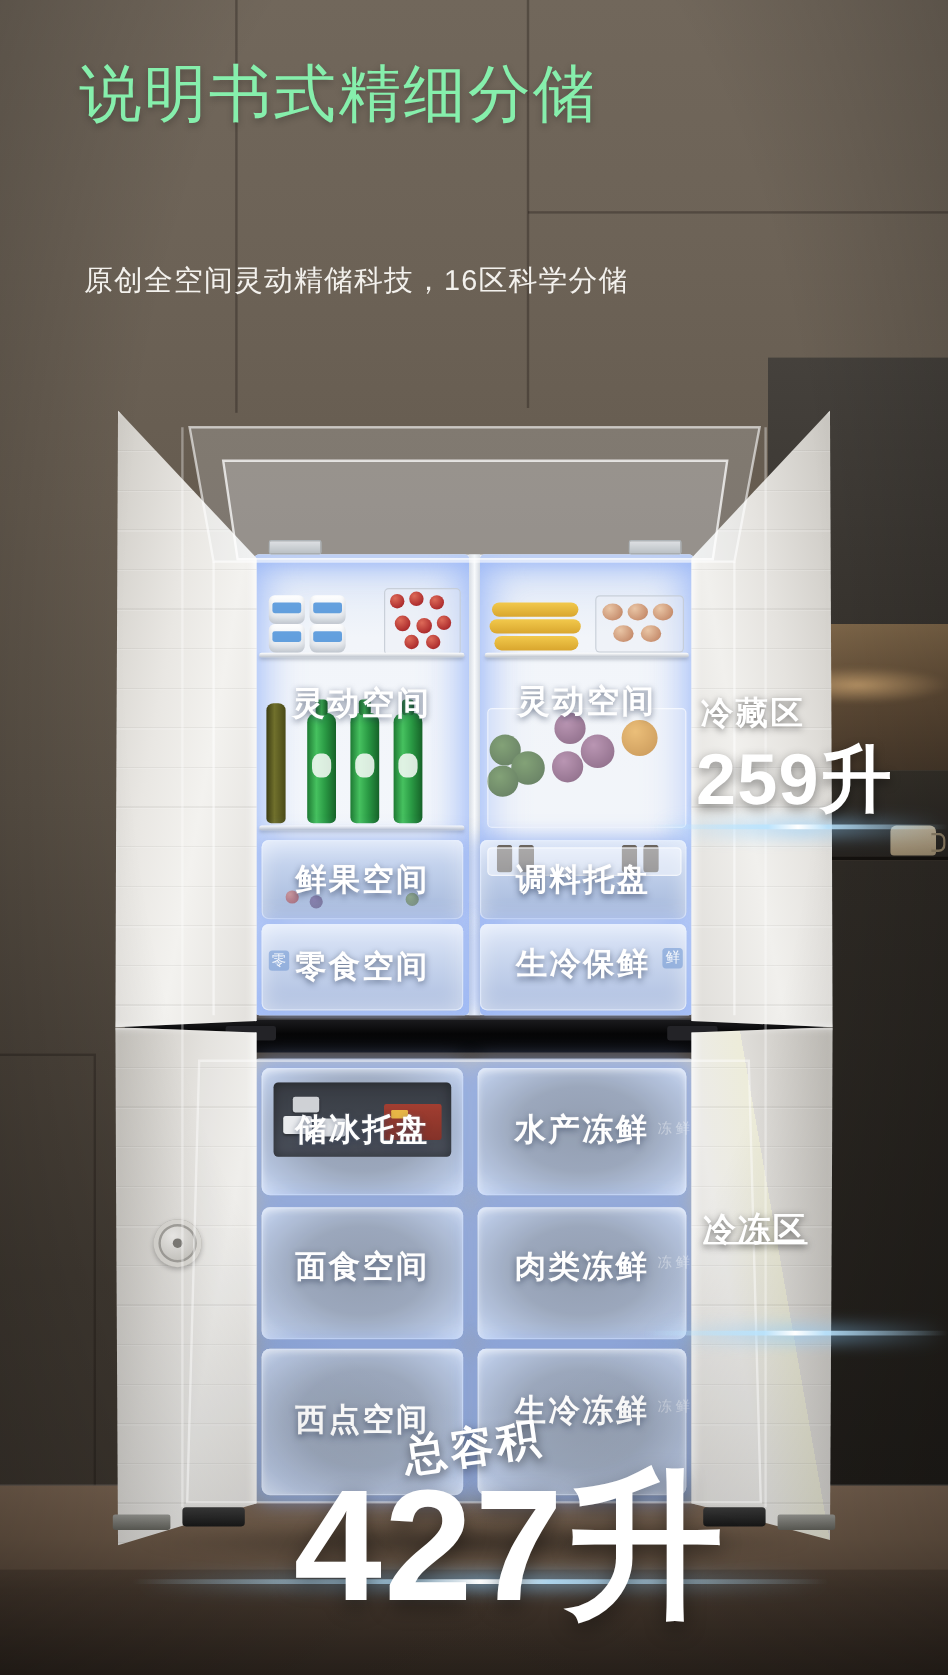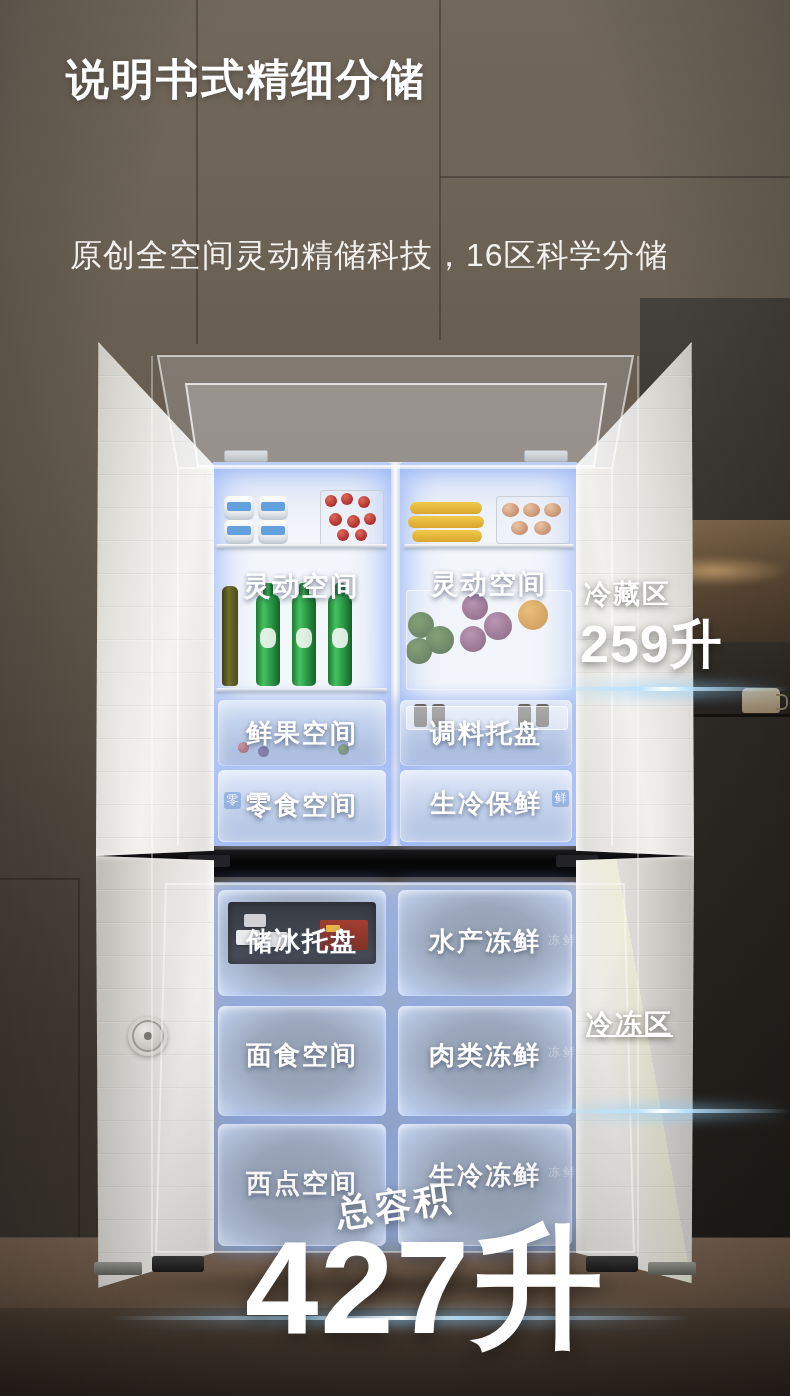--- a/index.html
+++ b/index.html
@@ -96,25 +96,25 @@
   .pop-box{position:absolute;background:linear-gradient(180deg,#9c3123,#7c241a);border-radius:2px;}
   .pop-box i{position:absolute;left:6px;top:5px;width:14px;height:7px;background:#e8b23a;border-radius:1px;}
 
   
   .clabel{position:absolute;text-align:center;font-size:26px;font-weight:800;color:#fff;letter-spacing:2px;z-index:16;
     text-shadow:0 2px 5px rgba(25,40,70,.6),0 0 2px rgba(255,255,255,.25);}
   .clabel.big{font-size:27px;}
   .badge{position:absolute;width:17px;height:17px;line-height:17px;text-align:center;font-size:12px;color:rgba(255,255,255,.9);
     background:rgba(110,150,210,.55);border-radius:3px;z-index:16;}
   .faint-mark{position:absolute;font-size:12px;color:rgba(255,255,255,.38);letter-spacing:3px;z-index:16;}
-  .title{left:66px;top:44px;z-index:30;color:#ffffff;font-size:43px;font-weight:700;letter-spacing:2px;line-height:70px;white-space:nowrap;
+  .title{left:66px;top:44px;z-index:30;color:#86efac;font-size:52px;font-weight:400;letter-spacing:2px;line-height:70px;white-space:nowrap;
     text-shadow:0 2px 6px rgba(0,0,0,.25);}
-  .subtitle{left:70px;top:236px;z-index:30;color:#f3f1ed;font-size:32px;font-weight:400;letter-spacing:1px;line-height:38px;white-space:nowrap;}
+  .subtitle{left:70px;top:216px;z-index:30;color:#f3f1ed;font-size:24px;font-weight:400;letter-spacing:1px;line-height:38px;white-space:nowrap;}
   .zone-name{position:absolute;z-index:30;color:#fff;font-size:27px;font-weight:800;letter-spacing:2px;text-shadow:0 2px 6px rgba(0,0,0,.5);}
-  .zone-cap{position:absolute;z-index:30;color:#fff;font-size:52px;font-weight:800;letter-spacing:1px;text-shadow:0 3px 9px rgba(0,0,0,.45);}
+  .zone-cap{position:absolute;z-index:30;color:#fff;font-size:60px;font-weight:800;letter-spacing:1px;text-shadow:0 3px 9px rgba(0,0,0,.45);}
   .total-label{left:336px;top:1182px;z-index:31;color:#fff;font-size:36px;font-weight:800;letter-spacing:3px;transform:rotate(-8deg);
     text-shadow:0 3px 8px rgba(0,0,0,.5);}
   .total-cap{left:30px;top:1222px;width:790px;text-align:center;z-index:30;color:#fff;font-size:132px;font-weight:800;line-height:1;
     letter-spacing:2px;text-shadow:0 6px 18px rgba(0,0,0,.4);}
   .streak{position:absolute;z-index:28;height:4px;border-radius:2px;
     background:linear-gradient(90deg,rgba(160,210,255,0) 0%,rgba(185,228,255,.85) 40%,#ffffff 50%,rgba(185,228,255,.85) 60%,rgba(160,210,255,0) 100%);}
   .streak-glow{position:absolute;z-index:27;height:16px;border-radius:8px;filter:blur(6px);opacity:.6;
     background:linear-gradient(90deg,rgba(120,190,255,0) 0%,rgba(140,205,255,.9) 50%,rgba(120,190,255,0) 100%);}
   .ghost{position:absolute;left:0;top:0;z-index:20;pointer-events:none;}
 </style>

